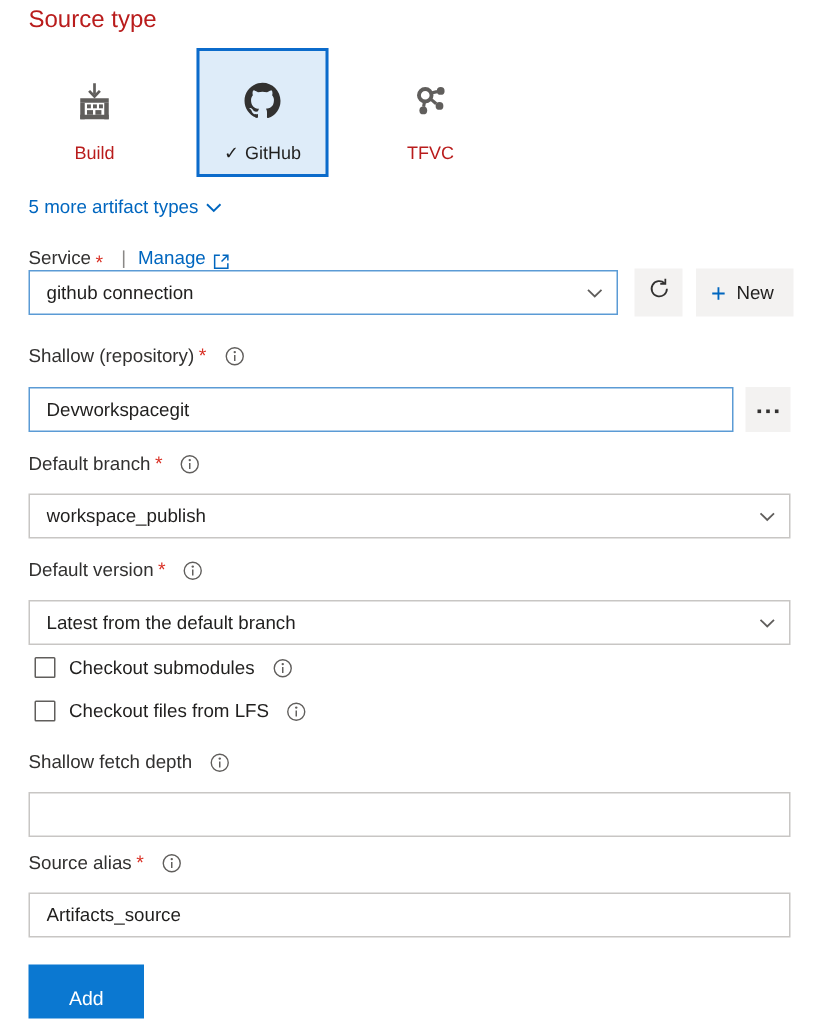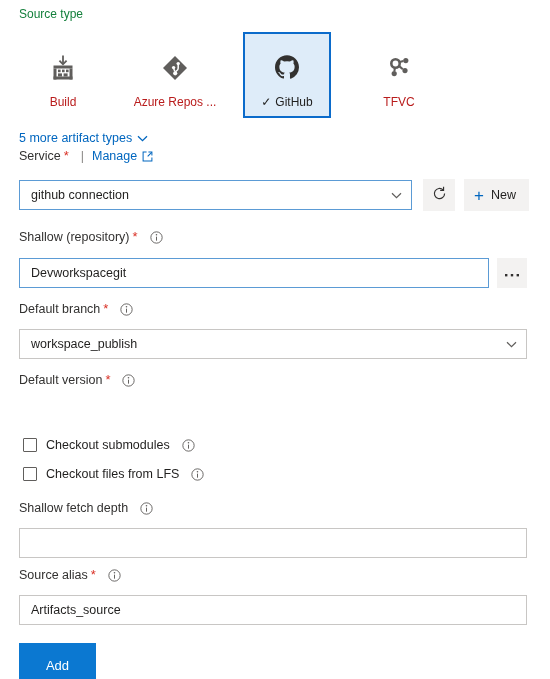--- a/index.html
+++ b/index.html
@@ -7,22 +7,22 @@
     margin: 0; padding: 0;
     width: 550px; height: 679px;
     background: #ffffff;
     font-family: "Liberation Sans", sans-serif;
     color: #201f1e;
     overflow: hidden;
   }
   .page { position: relative; width: 550px; height: 679px; padding: 0; }
 
   .section-label {
-    font-size: 12px;
-    color: #15803d;
+    font-size: 16px;
+    color: #b91c1c;
     line-height: 16px;
   }
 
   
   .source-type-title { position: absolute; left: 19px; top: 6px; }
   .tiles {
     position: absolute; left: 19px; top: 32px;
     display: flex; flex-direction: row; align-items: stretch;
   }
   .tile {
@@ -163,33 +163,20 @@
           <rect x="9" y="15.6" width="2.6" height="2.6" fill="currentColor"></rect>
           <rect x="13" y="15.6" width="2.6" height="2.6" fill="currentColor"></rect>
           <rect x="17" y="15.6" width="2.6" height="2.6" fill="currentColor"></rect>
           <rect x="9" y="19.4" width="4" height="3.1" fill="currentColor"></rect>
           <rect x="14.6" y="19.4" width="4" height="3.1" fill="currentColor"></rect>
         </svg>
       </span>
       <span class="tile-label">Build</span>
     </div>
 
-    <div class="tile">
-      <span class="tile-icon">
-        <svg width="30" height="30" viewBox="0 0 30 30" fill="none">
-          <rect x="6.5" y="6.5" width="17" height="17" transform="rotate(45 15 15)" fill="currentColor"></rect>
-          <circle cx="18.2" cy="10.6" r="1.7" fill="#ffffff"></circle>
-          <circle cx="13.6" cy="14.6" r="1.7" fill="#ffffff"></circle>
-          <circle cx="15.2" cy="20.3" r="2.1" fill="#ffffff"></circle>
-          <path d="M18.2 11.6 L18.2 15.2 Q18.2 17 16.2 18.2 L15.3 18.8" stroke="#ffffff" stroke-width="1.5" fill="none"></path>
-          <path d="M13.8 15.8 L14.8 18.4" stroke="#ffffff" stroke-width="1.4" fill="none"></path>
-        </svg>
-      </span>
-      <span class="tile-label">Azure Repos ...</span>
-    </div>
 
     <div class="tile selected">
       <span class="tile-icon">
         <svg width="30" height="30" viewBox="0 0 30 30" fill="none">
           <path fill="currentColor" d="M15 2.2c-6.6 0-12 5.4-12 12 0 5.3 3.4 9.8 8.2 11.4.6.1.8-.26.8-.57 0-.28-.01-1.02-.015-2-3.3.72-4-1.6-4-1.6-.54-1.38-1.32-1.75-1.32-1.75-1.08-.74.08-.72.08-.72 1.2.085 1.83 1.23 1.83 1.23 1.06 1.82 2.78 1.3 3.46.99.1-.77.41-1.3.75-1.6-2.64-.3-5.42-1.32-5.42-5.88 0-1.3.47-2.36 1.23-3.2-.13-.3-.53-1.52.11-3.16 0 0 1-.32 3.3 1.22a11.4 11.4 0 0 1 6 0c2.28-1.54 3.28-1.22 3.28-1.22.65 1.64.24 2.86.12 3.16.77.84 1.23 1.9 1.23 3.2 0 4.58-2.79 5.58-5.44 5.87.43.37.81 1.1.81 2.22 0 1.6-.015 2.9-.015 3.3 0 .32.21.69.82.57A12 12 0 0 0 27 14.2c0-6.6-5.4-12-12-12z"></path>
         </svg>
       </span>
       <span class="tile-label">
         <span class="check-glyph">✓</span>
         <span>GitHub</span>
@@ -214,21 +201,21 @@
 
   <div class="more-link">
     <span>5 more artifact types</span>
     <span class="chevron-sm">
       <svg width="11" height="7" viewBox="0 0 11 7" fill="none">
         <path d="M1 1.2 L5.5 5.6 L10 1.2" stroke="currentColor" stroke-width="1.3" fill="none"></path>
       </svg>
     </span>
   </div>
 
-  <div class="abs field-label" style="left:19px; top:148px;">
+  <div class="abs field-label" style="left:19px; top:164px;align-items:flex-end;">
     <span>Service</span>
     <span class="req">*</span>
     <span class="sep">|</span>
     <span class="manage-link">Manage</span>
     <span class="extlink">
       <svg width="11" height="11" viewBox="0 0 12 12" fill="none">
         <path d="M5 1.2 H1.2 V10.8 H10.8 V7" stroke="currentColor" stroke-width="1.1" fill="none"></path>
         <path d="M7 1.2 H10.8 V5" stroke="currentColor" stroke-width="1.1" fill="none"></path>
         <path d="M6.2 5.8 L10.6 1.4" stroke="currentColor" stroke-width="1.1"></path>
       </svg>
@@ -307,20 +294,28 @@
     <span>Default version</span>
     <span class="req">*</span>
     <span class="info-icon">
       <svg width="13" height="13" viewBox="0 0 14 14" fill="none">
         <circle cx="7" cy="7" r="6.1" stroke="currentColor" stroke-width="1"></circle>
         <circle cx="7" cy="4" r="0.85" fill="currentColor"></circle>
         <path d="M7 6.1 V10.4" stroke="currentColor" stroke-width="1.05"></path>
       </svg>
     </span>
   </div>
+  <div class="abs input-box" style="left:19px; top:400px; width:508px;">
+    <span class="val">Latest from the default branch</span>
+    <span class="caret">
+      <svg width="11" height="7" viewBox="0 0 11 7" fill="none">
+        <path d="M1 1.2 L5.5 5.6 L10 1.2" stroke="currentColor" stroke-width="1.2" fill="none"></path>
+      </svg>
+    </span>
+  </div>
 
   <div class="abs checkbox-row" style="left:23px; top:438px;">
     <span class="cbox"></span>
     <span>Checkout submodules</span>
     <span class="info-icon">
       <svg width="13" height="13" viewBox="0 0 14 14" fill="none">
         <circle cx="7" cy="7" r="6.1" stroke="currentColor" stroke-width="1"></circle>
         <circle cx="7" cy="4" r="0.85" fill="currentColor"></circle>
         <path d="M7 6.1 V10.4" stroke="currentColor" stroke-width="1.05"></path>
       </svg>

